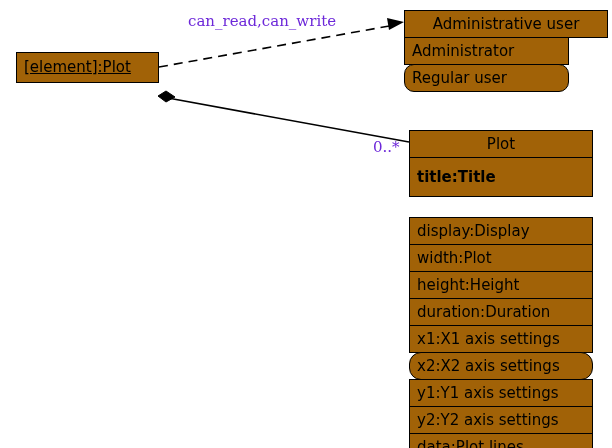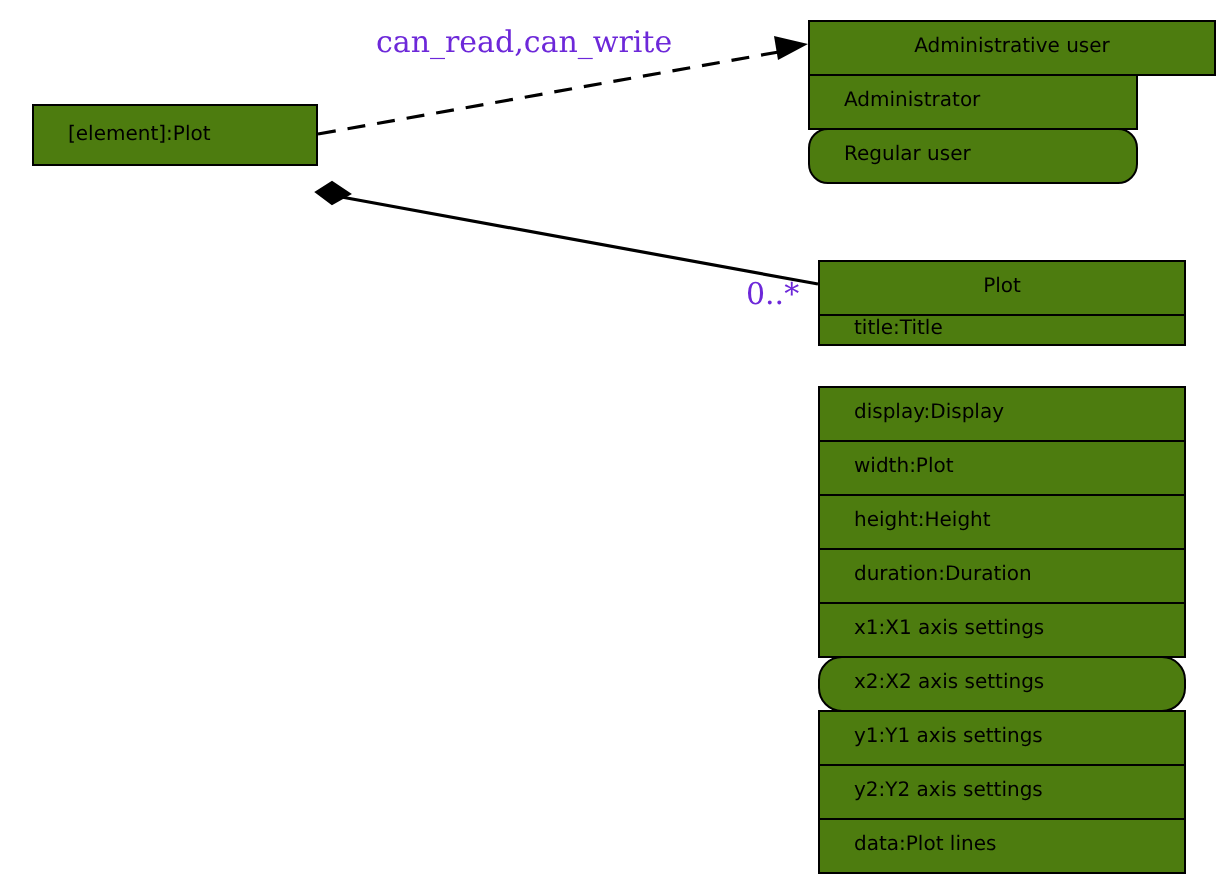--- a/index.html
+++ b/index.html
@@ -23,34 +23,34 @@
     height: 448px;
     pointer-events: none;
   }
   .uml-box {
     position: absolute;
     box-sizing: border-box;
   }
   .uml-row {
     box-sizing: border-box;
     border: 1px solid #000000;
-    background: #4d7c0f;
-    font-size: 10px;
+    background: #a16207;
+    font-size: 15px;
     line-height: 1;
     color: #000000;
     white-space: nowrap;
     display: flex;
     align-items: center;
   }
   .uml-row.title {
     justify-content: center;
   }
   .uml-row.attr {
     justify-content: flex-start;
-    padding-left: 17px;
+    padding-left: 7px;
   }
   .row-stack > .uml-row + .uml-row {
     margin-top: -1px;
   }
   .edge-label {
     position: absolute;
     font-family: "DejaVu Serif", serif;
     font-size: 15px;
     color: #6d28d9;
     white-space: nowrap;
@@ -69,32 +69,32 @@
       <polygon points="404,22 387,18 389,30" fill="#000000"></polygon>
     </g>
 
     <g>
       <line x1="168" y1="98" x2="409" y2="142" stroke="#000000" stroke-width="1.6"></line>
       <polygon points="158,96 166,91 175,97 166,102" fill="#000000" stroke="#000000" stroke-width="1"></polygon>
     </g>
   </svg>
 
   <div class="uml-box row-stack" style="left:16px; top:52px; width:143px;">
-    <div class="uml-row attr" style="height:31px;">[element]:Plot</div>
+    <div class="uml-row attr" style="height:31px;text-decoration:underline;">[element]:Plot</div>
   </div>
 
   <div class="uml-box" style="left:404px; top:10px; width:204px;">
     <div class="uml-row title" style="height:28px; width:204px;">Administrative user</div>
     <div class="uml-row attr" style="height:28px; width:165px; margin-top:-1px;">Administrator</div>
     <div class="uml-row attr" style="height:28px; width:165px; margin-top:-1px;border-radius:10px;">Regular user</div>
   </div>
 
   <div class="uml-box row-stack" style="left:409px; top:130px; width:184px;">
     <div class="uml-row title" style="height:28px;">Plot</div>
-    <div class="uml-row attr" style="height:16px;">title:Title</div>
+    <div class="uml-row attr" style="height:40px;font-weight:bold;">title:Title</div>
     <div class="uml-row attr" style="height:28px;margin-top:20px;">display:Display</div>
     <div class="uml-row attr" style="height:28px;">width:Plot</div>
     <div class="uml-row attr" style="height:28px;">height:Height</div>
     <div class="uml-row attr" style="height:28px;">duration:Duration</div>
     <div class="uml-row attr" style="height:28px;">x1:X1 axis settings</div>
     <div class="uml-row attr" style="height:28px;border-radius:12px;">x2:X2 axis settings</div>
     <div class="uml-row attr" style="height:28px;">y1:Y1 axis settings</div>
     <div class="uml-row attr" style="height:28px;">y2:Y2 axis settings</div>
     <div class="uml-row attr" style="height:28px;">data:Plot lines</div>
   </div>

